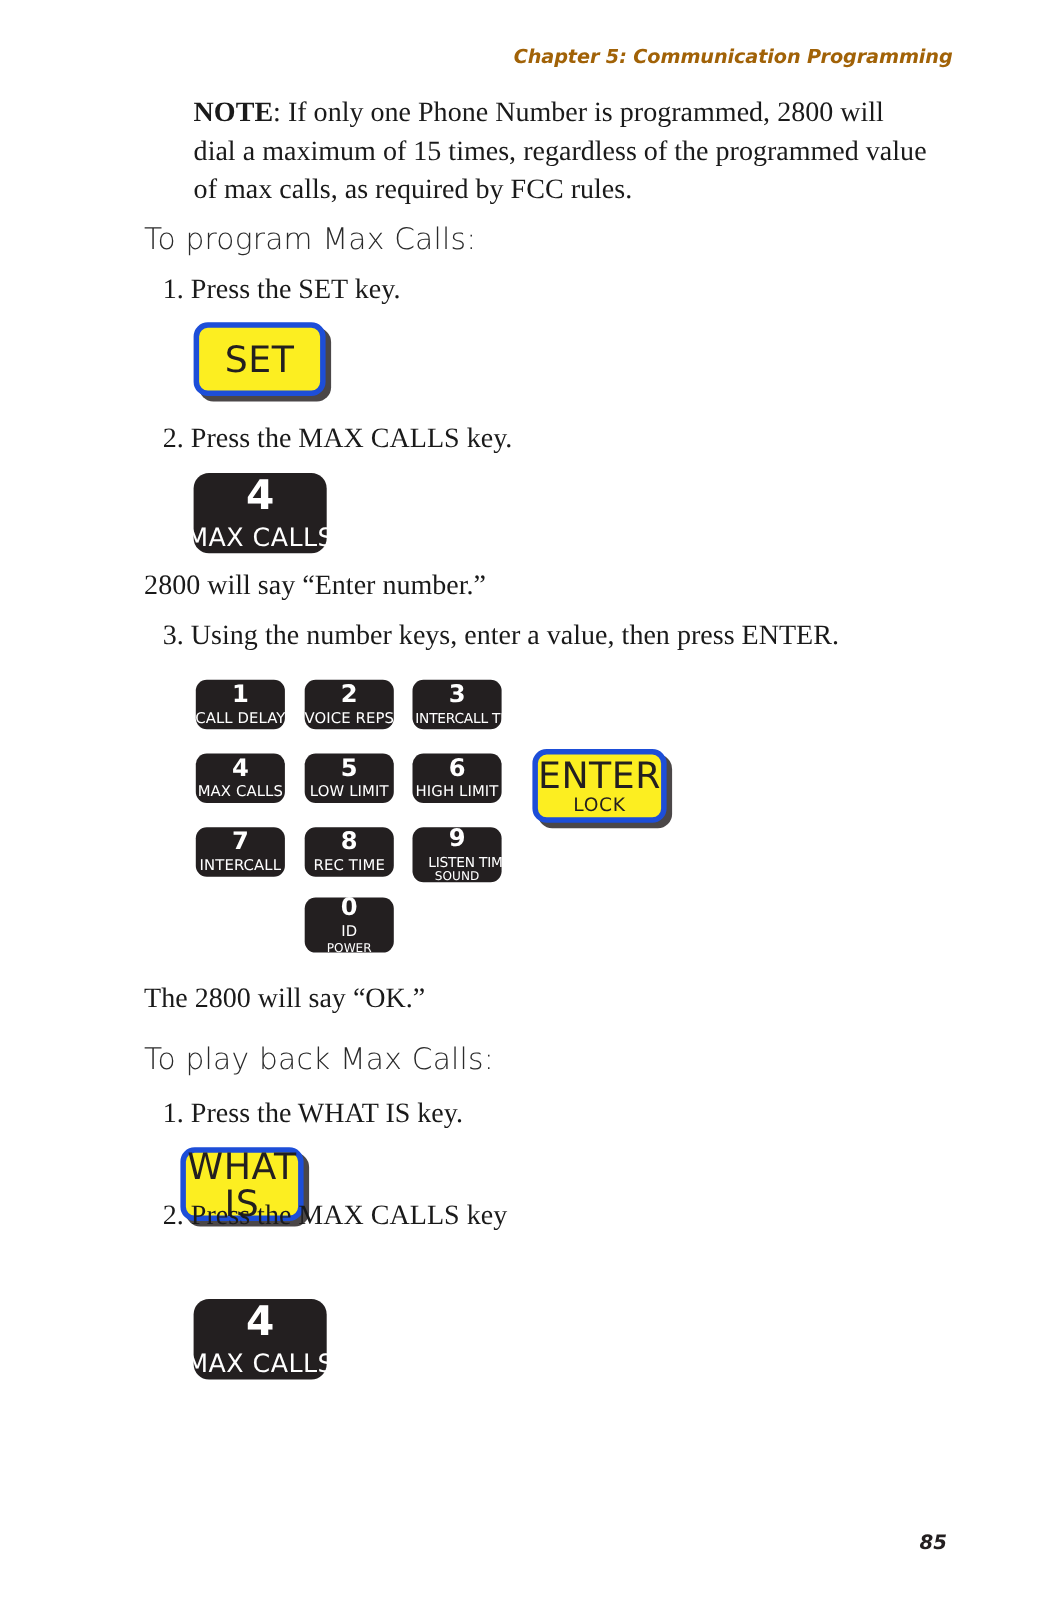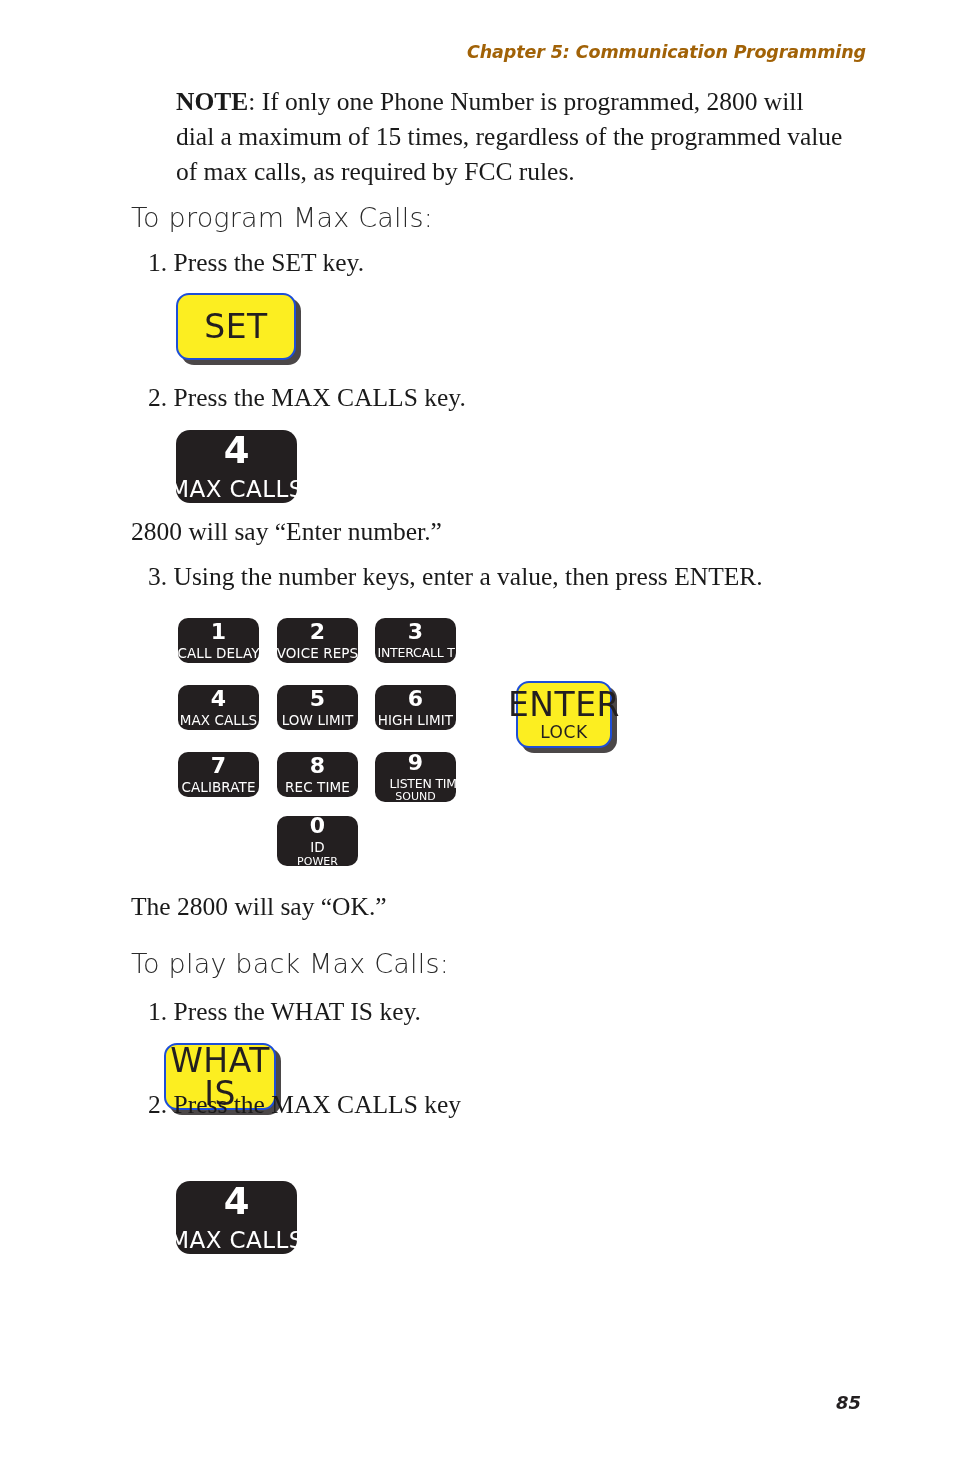--- a/index.html
+++ b/index.html
@@ -77,21 +77,21 @@
     align-items: center;
     justify-content: center;
     font-family: "DejaVu Sans", "Liberation Sans", sans-serif;
     text-align: center;
     line-height: 1;
   }
 
   
   .key-yellow {
     background: #fcee21;
-    border: 2px solid #1d4ed8;
+    border: 5px solid #1d4ed8;
     border-radius: 13px;
     box-shadow: 5px 5px 0 rgba(35,31,32,0.82);
     color: #231f20;
   }
   .key-yellow .kc-main {
     font-size: 33px;
     font-weight: 400;
     letter-spacing: 0.5px;
   }
   .key-yellow .kc-sub {
@@ -200,42 +200,42 @@
       <span class="kc-sub">LOW LIMIT</span>
     </div>
 
     <div class="key key-black small" style="left:375px; top:685px; width:81px; height:45px;">
       <span class="kc-main">6</span>
       <span class="kc-sub">HIGH LIMIT</span>
     </div>
 
     <div class="key key-black small" style="left:178px; top:752px; width:81px; height:45px;">
       <span class="kc-main">7</span>
-      <span class="kc-sub">CALIBRATE</span>
+      <span class="kc-sub">INTERCALL</span>
     </div>
 
     <div class="key key-black small" style="left:277px; top:752px; width:81px; height:45px;">
       <span class="kc-main">8</span>
       <span class="kc-sub">REC TIME</span>
     </div>
 
     <div class="key key-black small" style="left:375px; top:752px; width:81px; height:50px;">
       <span class="kc-main">9</span>
       <span class="kc-sub tight">LISTEN TIME</span>
       <span class="kc-sub2">SOUND</span>
     </div>
 
     <div class="key key-black small" style="left:277px; top:816px; width:81px; height:50px;">
       <span class="kc-main">0</span>
       <span class="kc-sub">ID</span>
       <span class="kc-sub2">POWER</span>
     </div>
   </div>
 
-  <div class="key key-yellow" style="left:516px; top:681px; width:96px; height:67px;">
+  <div class="key key-yellow" style="left:484px; top:681px; width:122px; height:67px;">
     <span class="kc-main">ENTER</span>
     <span class="kc-sub">LOCK</span>
   </div>
 
   <div class="para" style="top:890px;">The 2800 will say “OK.”</div>
 
   <div class="section-head" style="top:948px;">To play back Max Calls:</div>
 
   <div class="para indent" style="top:995px;">1. Press the WHAT IS key.</div>
 

